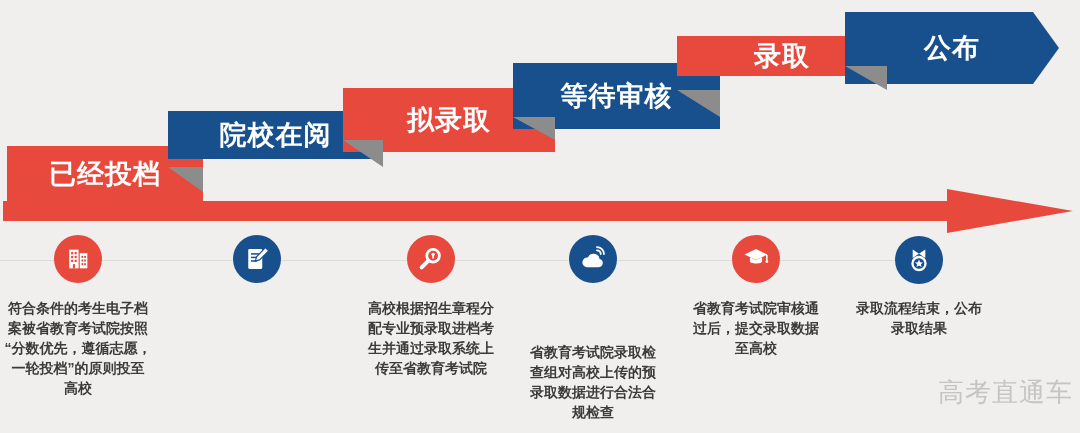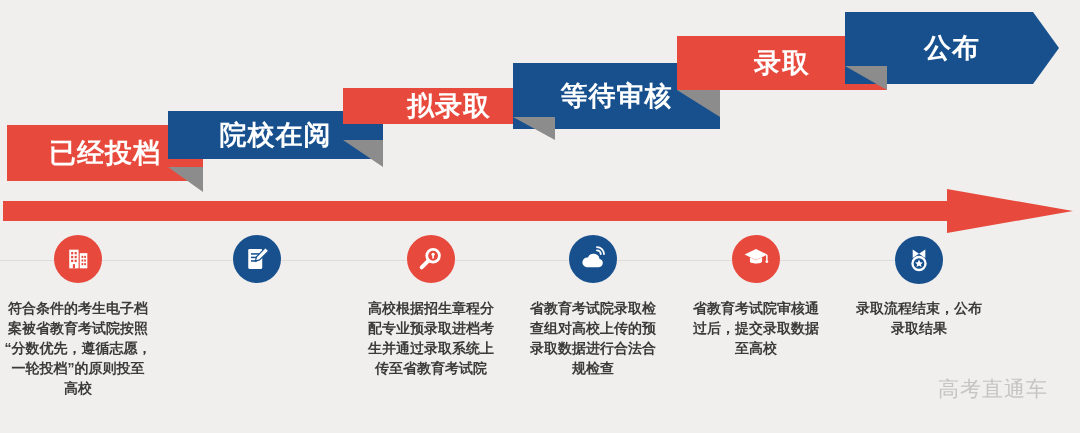--- a/index.html
+++ b/index.html
@@ -3,48 +3,48 @@
 <meta charset="utf-8">
 <style>
   html,body{margin:0;padding:0;}
   .canvas{position:relative;width:1080px;height:433px;background:var(--background);overflow:hidden;font-family:"Liberation Sans",sans-serif;}
   .divider{position:absolute;left:0;top:260px;width:897px;height:1px;background:var(--line);}
   .arrow-body{position:absolute;left:3px;top:201px;width:944px;height:20px;background:var(--red);}
   .arrow-head{position:absolute;left:947px;top:189px;width:126px;height:44px;background:var(--red);clip-path:polygon(0 0,100% 50%,0 100%);}
   .banner{position:absolute;display:flex;align-items:center;justify-content:center;color:#fff;font-weight:700;font-size:27px;letter-spacing:1px;}
   .red{background:var(--red);}
   .blue{background:var(--blue);}
-  .b1{left:7px;top:125px;width:196px;height:56px;}
+  .b1{left:7px;top:146px;width:196px;height:56px;}
   .b2{left:168px;top:111px;width:215px;height:48px;}
-  .b3{left:343px;top:88px;width:212px;height:36px;}
+  .b3{left:343px;top:88px;width:212px;height:64px;}
   .b4{left:513px;top:63px;width:207px;height:66px;}
-  .b5{left:677px;top:36px;width:210px;height:54px;text-align:right;}
+  .b5{left:677px;top:36px;width:210px;height:40px;text-align:right;}
   .b6{left:845px;top:12px;width:214px;height:72px;clip-path:polygon(0 0,188px 0,100% 50%,188px 100%,0 100%);}
   .tri{position:absolute;background:var(--fold);clip-path:polygon(0 0,100% 0,100% 100%);}
   .t2{left:168px;top:167px;width:35px;height:25px;}
   .t3{left:343px;top:140px;width:40px;height:27px;}
   .t4{left:513px;top:117px;width:42px;height:23px;}
   .t5{left:677px;top:90px;width:43px;height:27px;}
   .t6{left:845px;top:66px;width:42px;height:24px;}
   .icon-circle{position:absolute;width:48px;height:48px;border-radius:50%;display:flex;align-items:center;justify-content:center;}
   .ic1{left:54px;top:235px;}
   .ic2{left:233px;top:235px;}
   .ic3{left:407px;top:235px;}
   .ic4{left:569px;top:235px;}
   .ic5{left:732px;top:235px;}
   .ic6{left:895px;top:236px;}
   .icon-circle svg{width:28px;height:28px;}
   .desc{position:absolute;top:298px;width:180px;font-size:14px;line-height:20px;font-weight:700;color:var(--text);text-align:center;white-space:pre-line;}
   .d1{left:-12px;}
   .d2{left:167px;}
   .d3{left:341px;}
-  .d4{left:503px;}
+  .d4{left:503px;margin-top:44px;}
   .d5{left:666px;}
   .d6{left:829px;}
-  .watermark{position:absolute;left:938px;top:375px;font-size:21px;color:var(--watermark);letter-spacing:1px;}
+  .watermark{position:absolute;left:938px;top:375px;font-size:26px;color:var(--watermark);letter-spacing:1px;}
 </style>
 </head>
 <body>
 
 <div class="canvas">
   <div class="divider"></div>
   <div class="arrow-body"></div>
   <div class="arrow-head"></div>
 
   <div class="banner red b1">

